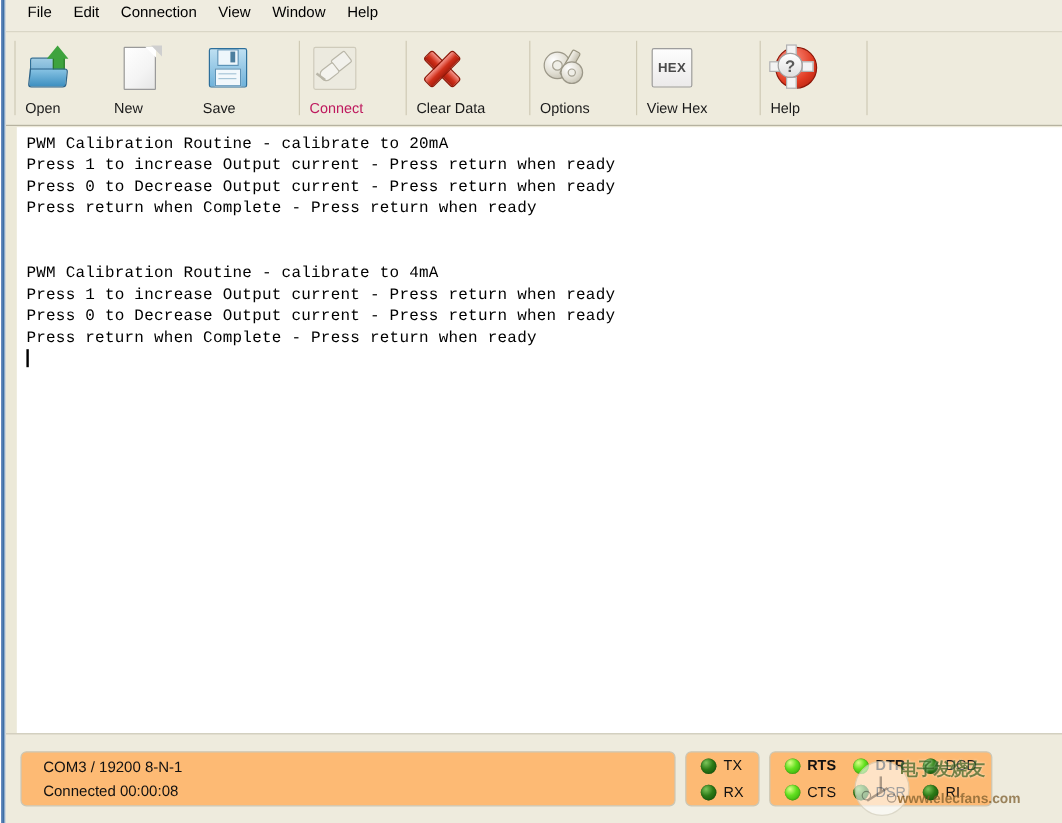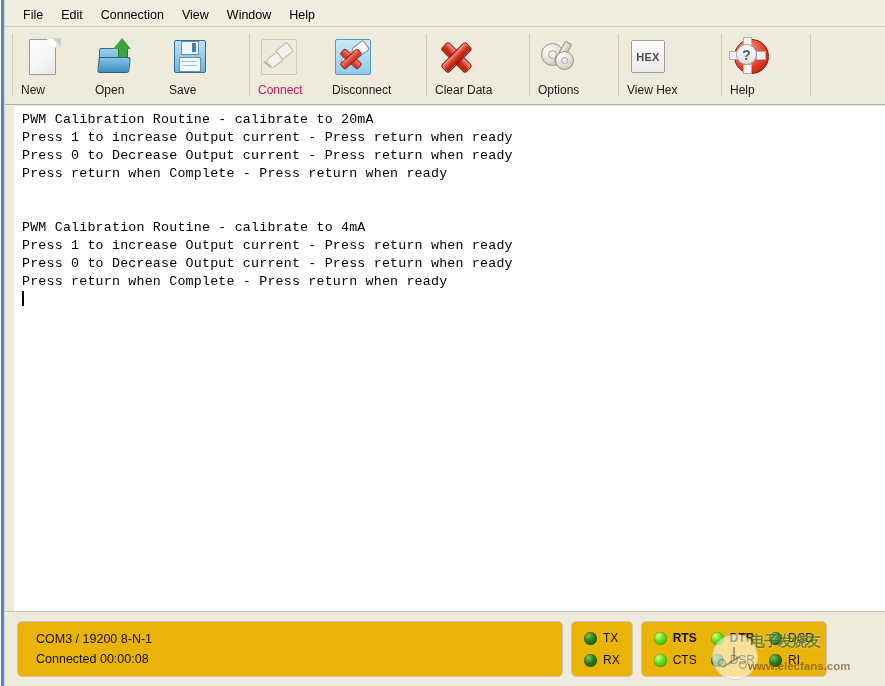--- a/index.html
+++ b/index.html
@@ -33,21 +33,21 @@
 
   
   .menubar {
     position: absolute;
     left: 5px; top: 0;
     width: 880px;
     height: 27px;
     background: #efece0;
     border-bottom: 1px solid #d4d0c0;
     display: flex;
-    align-items: flex-end;
+    align-items: flex-start;
     padding-left: 9px;
     box-sizing: border-box;
   }
   .menu-item {
     font-size: 12.5px;
     color: #000000;
     padding: 3px 9px 4px 9px;
     cursor: default;
     white-space: nowrap;
   }
@@ -370,23 +370,23 @@
     background: #eeebdd;
     border-top: 1px solid #cdc9b8;
     box-sizing: border-box;
     display: flex;
     align-items: center;
     padding: 0 8px 0 12px;
   }
   .sb-panel {
     border: 1px solid #cbc7b6;
     border-radius: 5px;
-    background: #eab308;
+    background: #fdba74;
     box-sizing: border-box;
-    height: 56px;
+    height: 46px;
     display: flex;
     align-items: center;
   }
   .sb-info {
     flex: 0 0 auto;
     width: 546px;
     padding-left: 18px;
     flex-direction: column;
     align-items: flex-start;
     justify-content: center;
@@ -489,67 +489,57 @@
     <div class="menu-item">Window</div>
     <div class="menu-item">Help</div>
   </div>
 
   <div class="toolbar">
 
     <div class="tb-sep"></div>
 
     <div class="tb-btn">
       <span class="tb-icon">
-        <span class="ic-new"></span>
-          <span class="ic-new-fold"></span>
-      </span>
-      <span class="tb-label">New</span>
-    </div>
-
-    <div class="tb-btn">
-      <span class="tb-icon">
         <span class="ic-folder-back"></span>
         <span class="ic-arrow-stem"></span>
         <span class="ic-folder-front"></span>
         <span class="ic-arrow-up"></span>
       </span>
       <span class="tb-label">Open</span>
     </div>
 
     <div class="tb-btn">
       <span class="tb-icon">
+        <span class="ic-new"></span>
+          <span class="ic-new-fold"></span>
+      </span>
+      <span class="tb-label">New</span>
+    </div>
+
+    <div class="tb-btn">
+      <span class="tb-icon">
         <span class="ic-floppy"></span>
         <span class="ic-floppy-shutter"></span>
         <span class="ic-floppy-label"></span>
       </span>
       <span class="tb-label">Save</span>
     </div>
 
     <div class="tb-sep"></div>
 
     <div class="tb-btn disabled">
       <span class="tb-icon">
         <span class="ic-plug-box"></span>
         <span class="ic-plug-head"></span>
         <span class="ic-plug-body"></span>
         <span class="ic-plug-cord"></span>
       </span>
       <span class="tb-label">Connect</span>
     </div>
 
-    <div class="tb-btn wide">
-      <span class="tb-icon">
-        <span class="ic-dis-box"></span>
-        <span class="ic-dis-plug-head"></span>
-        <span class="ic-dis-plug-body"></span>
-        <span class="ic-x-red"></span>
-        <span class="ic-x-red2"></span>
-      </span>
-      <span class="tb-label">Disconnect</span>
-    </div>
 
     <div class="tb-sep"></div>
 
     <div class="tb-btn wide">
       <span class="tb-icon">
         <span class="ic-bigx"></span>
         <span class="ic-bigx2"></span>
       </span>
       <span class="tb-label">Clear Data</span>
     </div>

